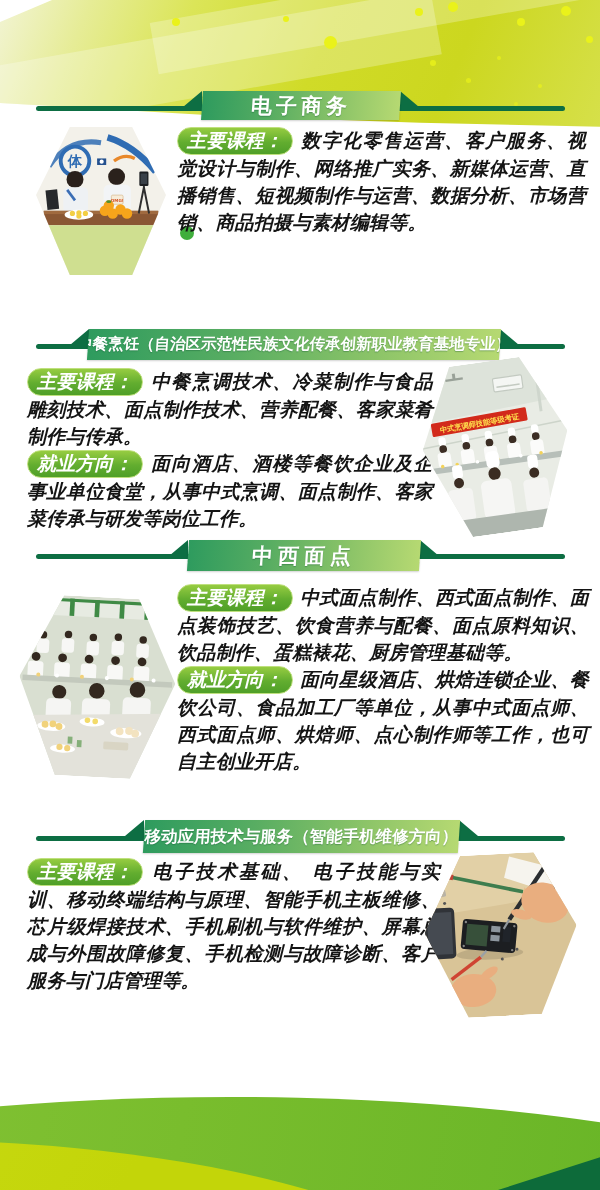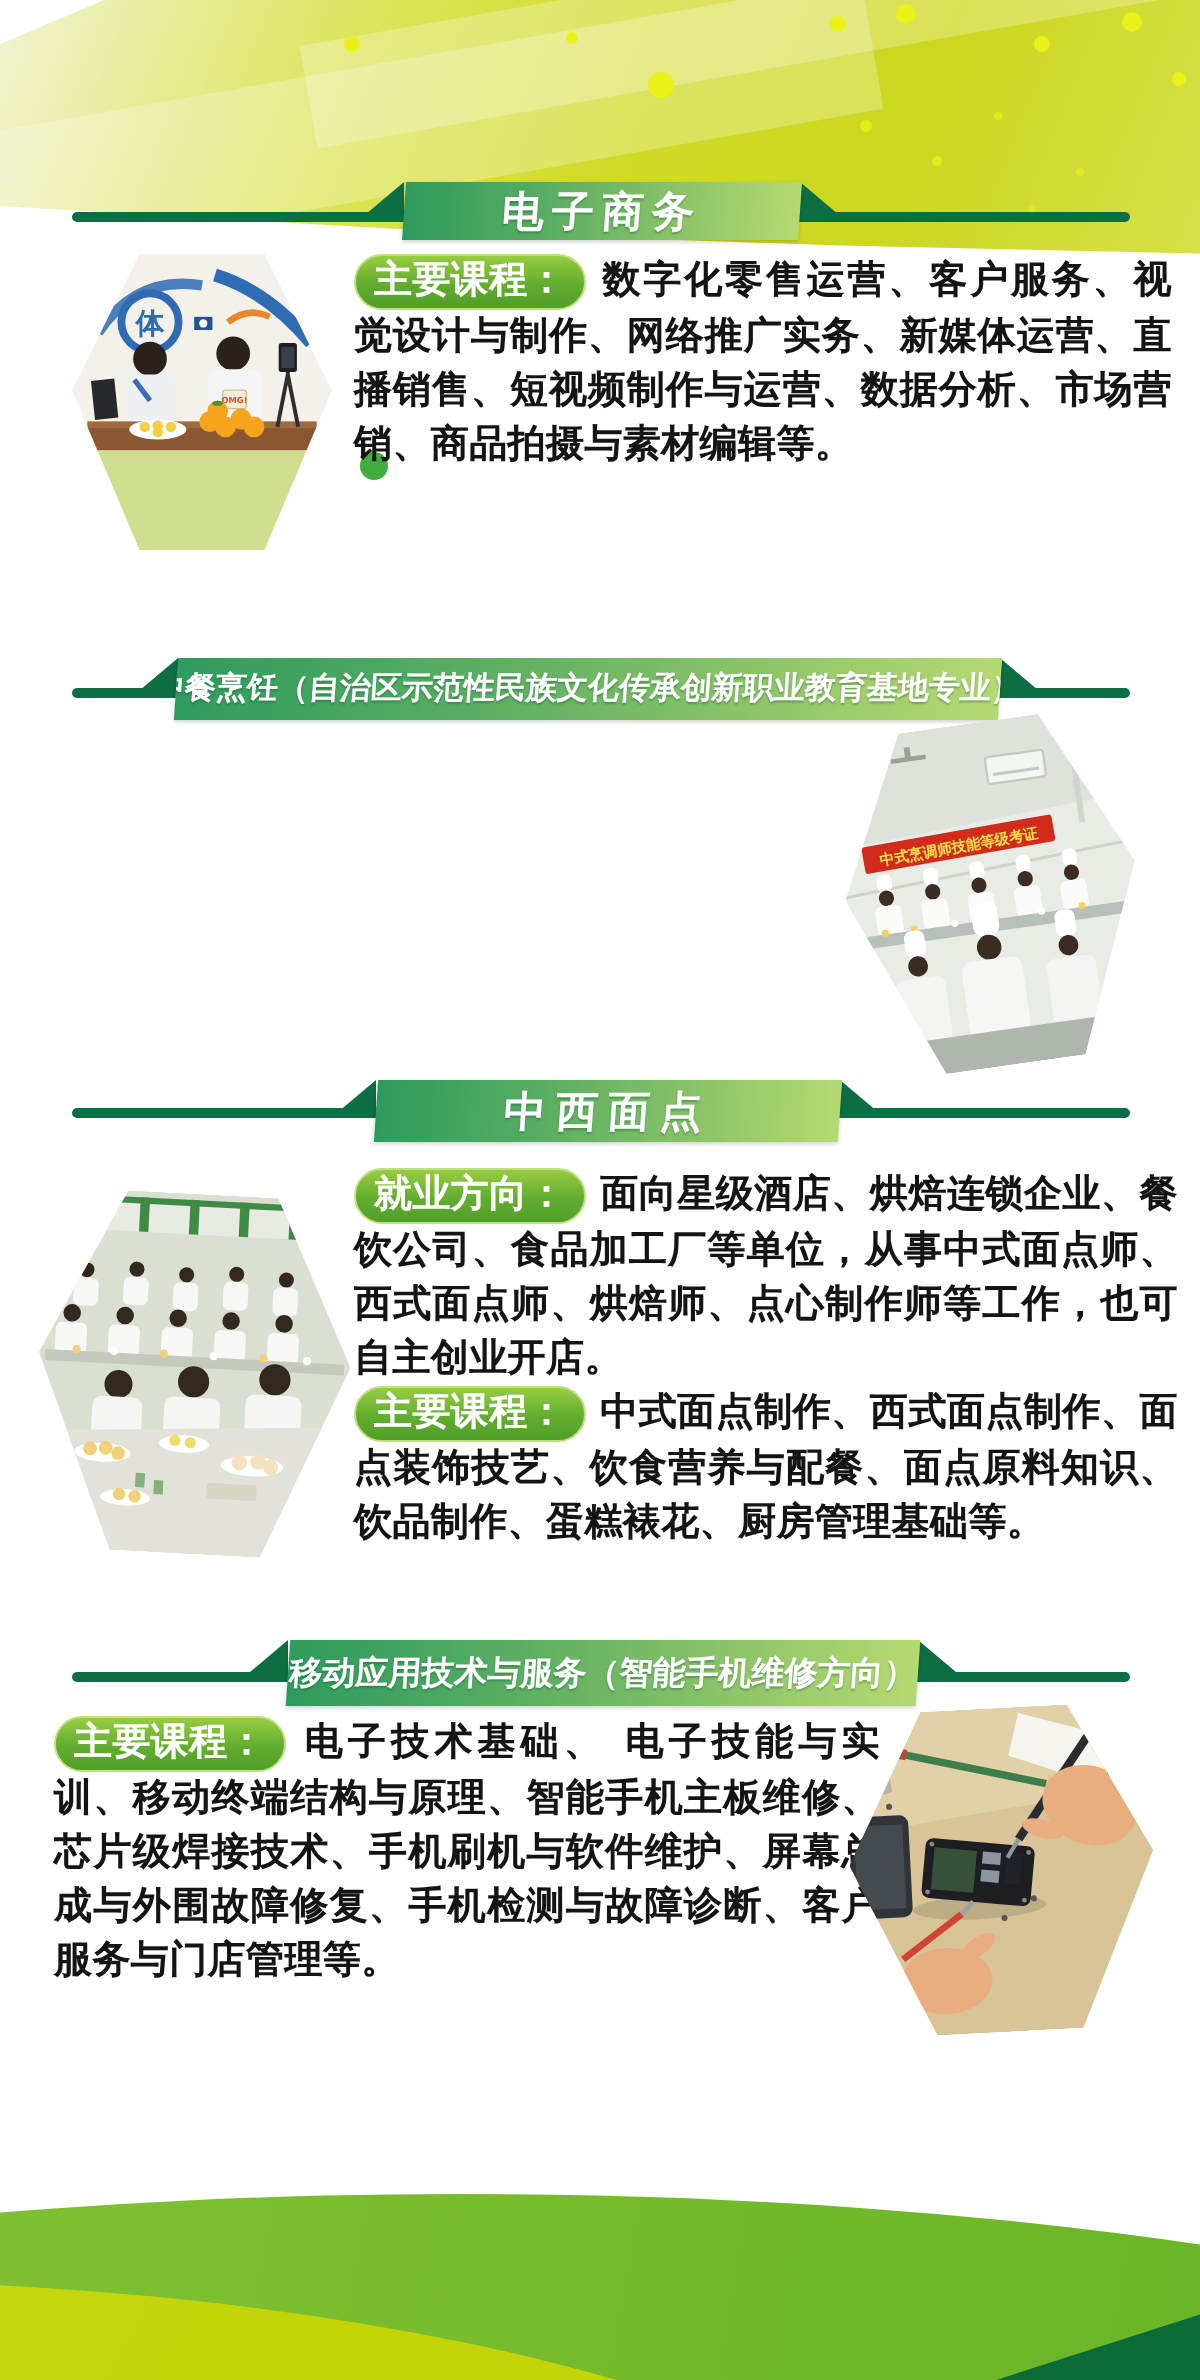--- a/index.html
+++ b/index.html
@@ -22,21 +22,21 @@
   .tri-l{border-left:19px solid transparent;border-bottom:16px solid #0d6e43;}
   .tri-r{border-right:19px solid transparent;border-bottom:16px solid #0d6e43;}
   .plate{position:absolute;top:0;display:flex;align-items:center;justify-content:center;
          transform:skewX(-4deg);color:#fff;font-weight:bold;overflow:hidden;white-space:nowrap;
          background:linear-gradient(90deg,#2e9b5e 0%,#58ad62 35%,#8cc468 70%,#b6d972 100%);
          box-shadow:0 1px 2px rgba(0,0,0,.18);text-shadow:0 1px 1px rgba(15,80,45,.35);}
 
   
   .textcol{position:absolute;}
   .para{margin:0;font-size:19px;line-height:27px;font-weight:bold;color:#141414;
-        text-align:justify;letter-spacing:.2px;}
+        text-align:justify;letter-spacing:.2px;font-style:italic;}
   .pill{display:inline-block;background:linear-gradient(180deg,#96cc41 0%,#62ad2f 55%,#4f9f28 100%);
         border:1px solid #bfe07e;color:#fff;border-radius:15px;padding:0 9px 1px 9px;
         margin-right:7px;font-size:19px;line-height:25px;}
 
   
   .photo{position:absolute;}
   .photo svg{display:block;width:100%;height:100%;}
   .gdot{position:absolute;width:14px;height:14px;border-radius:50%;background:#3fae3c;}
 
   
@@ -130,20 +130,24 @@
     <p class="para"><span class="pill">主要课程：</span><span>数字化零售运营、客户服务、视觉设计与制作、网络推广实务、新媒体运营、直播销售、短视频制作与运营、数据分析、市场营销、商品拍摄与素材编辑等。</span></p>
   </div>
 
   <div class="banner" style="top:329px;height:34px;">
     <div class="bline" style="top:15px;width:529px;"></div>
     <div class="tri tri-l" style="left:34px;"></div>
     <div class="tri tri-r" style="left:464px;"></div>
     <div class="plate" style="left:52px;width:412px;height:31px;font-size:15.5px;">中餐烹饪（自治区示范性民族文化传承创新职业教育基地专业）</div>
   </div>
 
+  <div class="textcol" style="left:27px;top:368px;width:406px;">
+    <p class="para"><span class="pill">主要课程：</span><span>中餐烹调技术、冷菜制作与食品雕刻技术、面点制作技术、营养配餐、客家菜肴制作与传承。</span></p>
+    <p class="para"><span class="pill">就业方向：</span><span>面向酒店、酒楼等餐饮企业及企事业单位食堂，从事中式烹调、面点制作、客家菜传承与研发等岗位工作。</span></p>
+  </div>
 
   <div class="photo" style="left:423px;top:361px;width:146px;height:172px;transform:rotate(-8deg);">
     <svg viewBox="0 0 100 115" preserveAspectRatio="none">
       <defs>
           <clipPath id="hx2">
             <polygon points="26,0 74,0 100,53 74,115 26,115 0,53"></polygon>
           </clipPath>
         </defs>
       <g clip-path="url(#hx2)">
         <rect x="0" y="0" width="100" height="115" fill="#e9ece5"></rect>
@@ -272,22 +276,22 @@
         <rect x="33" y="90" width="3" height="4.5" fill="#86b07a"></rect>
           <rect x="39" y="92" width="3" height="4.5" fill="#86b07a"></rect>
         <ellipse cx="30" cy="98" rx="8" ry="2.6" fill="#fff"></ellipse>
         <circle cx="28" cy="97" r="2" fill="#f1d27b"></circle>
           <circle cx="33" cy="97.5" r="2" fill="#f1d27b"></circle>
       </g>
     </svg>
   </div>
 
   <div class="textcol" style="left:177px;top:584px;width:412px;">
+    <p class="para"><span class="pill">主要课程：</span><span>中式面点制作、西式面点制作、面点装饰技艺、饮食营养与配餐、面点原料知识、饮品制作、蛋糕裱花、厨房管理基础等。</span></p>
     <p class="para"><span class="pill">就业方向：</span><span>面向星级酒店、烘焙连锁企业、餐饮公司、食品加工厂等单位，从事中式面点师、西式面点师、烘焙师、点心制作师等工作，也可自主创业开店。</span></p>
-    <p class="para"><span class="pill">主要课程：</span><span>中式面点制作、西式面点制作、面点装饰技艺、饮食营养与配餐、面点原料知识、饮品制作、蛋糕裱花、厨房管理基础等。</span></p>
   </div>
 
   <div class="banner" style="top:820px;height:36px;">
     <div class="bline" style="top:16px;width:529px;"></div>
     <div class="tri tri-l" style="left:89px;"></div>
     <div class="tri tri-r" style="left:423px;"></div>
     <div class="plate" style="left:108px;width:315px;height:33px;font-size:16.5px;">移动应用技术与服务（智能手机维修方向）</div>
   </div>
 
   <div class="textcol" style="left:27px;top:858px;width:413px;">

